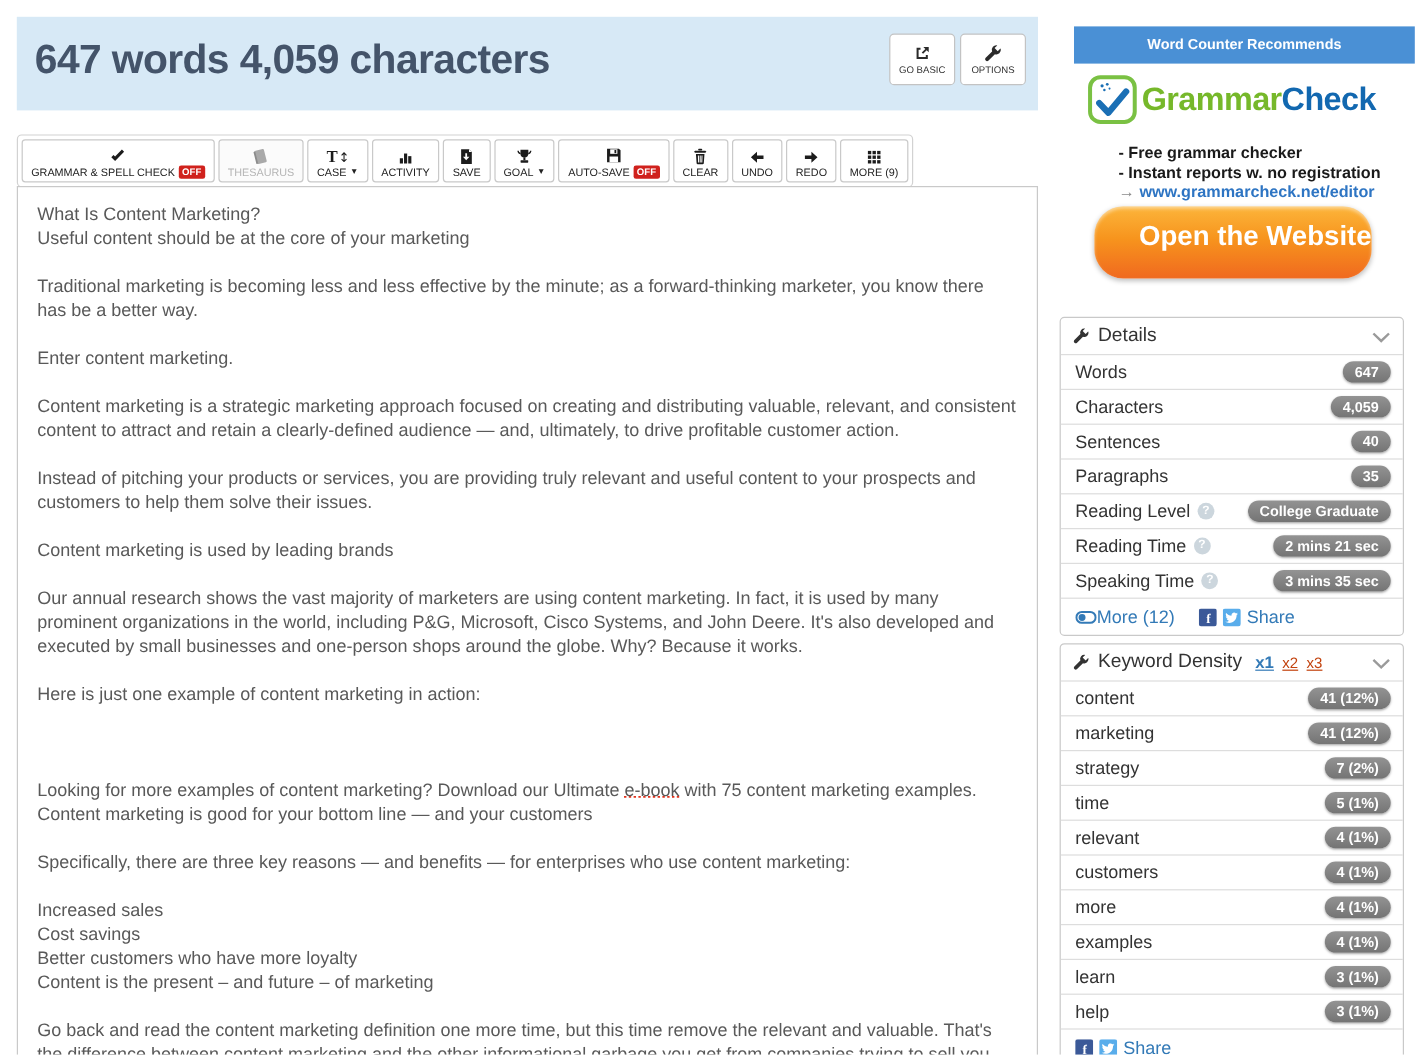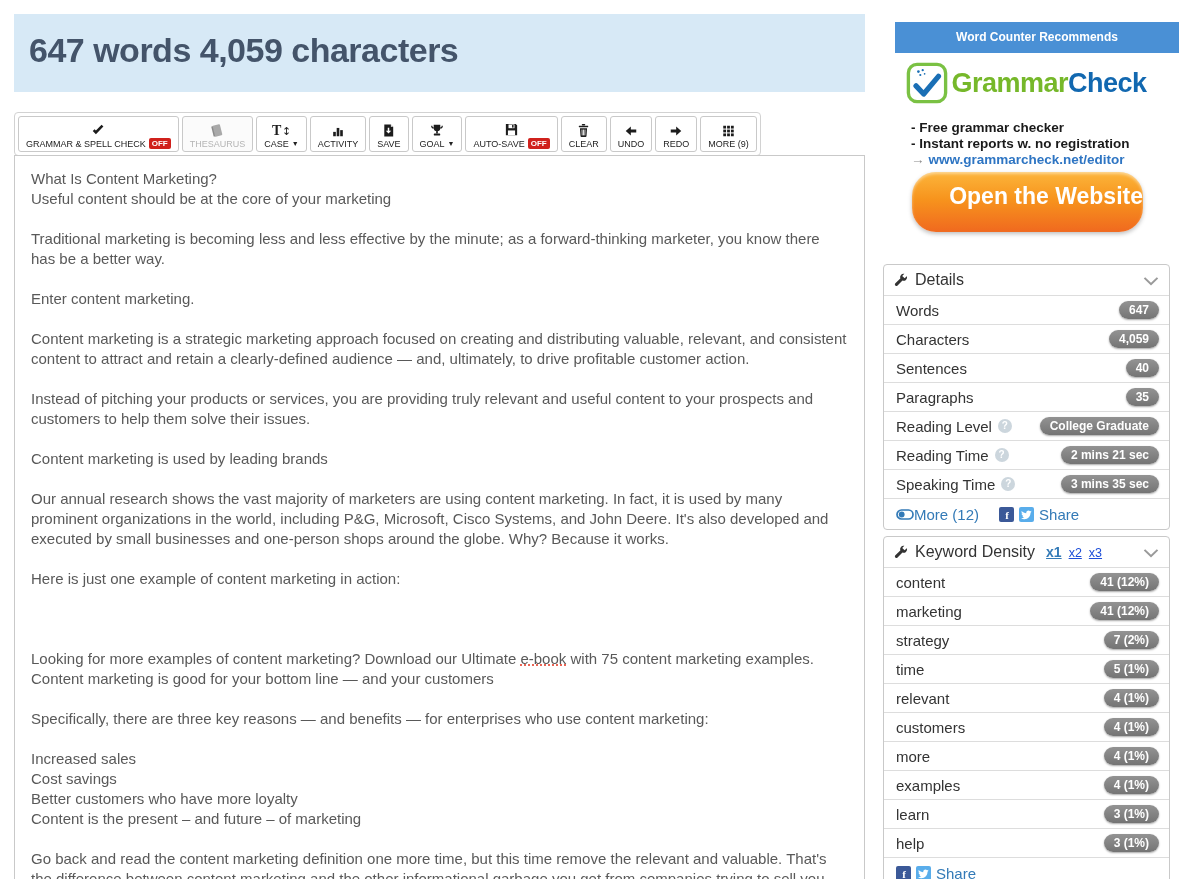--- a/index.html
+++ b/index.html
@@ -32,21 +32,21 @@
             border:1px solid #c9c9c9; padding:13px 16px; font-size:15px; color:#595959; line-height:20px; cursor:text; }
   .tline { min-height:20px; }
   .misspell { text-decoration:underline; text-decoration-style:dotted; text-decoration-color:#e0321c; }
 
   
   .banner { position:absolute; left:895px; top:22px; width:284px; height:31px; background:#4a90d5;
             color:#fff; font-weight:bold; font-size:12px; text-align:center; line-height:31px; }
   .brand { position:absolute; left:883px; top:62px; width:287px; display:flex; align-items:center; justify-content:center; gap:3px; }
   .brand-text { font-size:27px; font-weight:bold; letter-spacing:-0.5px; }
   .brand-first { color:#76b82a; } .brand-second { color:#1268b0; }
-  .bullets { position:absolute; left:911px; top:120px; font-size:13.5px; font-weight:bold; color:#1a1a1a; line-height:16px; }
+  .bullets { position:absolute; left:932px; top:120px; font-size:13.5px; font-weight:bold; color:#1a1a1a; line-height:16px; }
   .adlink-row { display:flex; align-items:center; gap:4px; }
   .adlink-arrow { color:#8a8a8a; font-weight:normal; }
   .adlink { color:#2e75c3; text-decoration:none; }
   .cta { position:absolute; left:912px; top:172px; width:231px; height:60px; border-radius:24px;
          background:linear-gradient(#fcb53b 0%, #f7941d 45%, #f0691f 100%);
          color:#fff; font-size:23px; font-weight:bold; text-align:right; line-height:48px; cursor:pointer;
          box-shadow:0 2px 4px rgba(0,0,0,0.25), inset 0 2px 3px rgba(255,255,255,0.45); }
 
   
   .panel { position:absolute; left:883px; width:287px; background:#fff; border:1px solid #c9c9c9; border-radius:4px; }
@@ -58,30 +58,49 @@
             font-size:12px; padding:2px 10px; border-radius:11px; white-space:nowrap;
             box-shadow:0 1px 2px rgba(0,0,0,0.35); }
   .help { width:14px; height:14px; border-radius:50%; background:#ccd6dd; color:#fff; font-size:10px;
           font-weight:bold; text-align:center; line-height:14px; margin-left:6px; cursor:pointer; }
   .pfoot { display:flex; align-items:center; height:31px; border-top:1px solid #ddd; padding:0 12px; gap:5px;
            color:#337ab7; font-size:15px; }
   .pfoot .link { color:#337ab7; cursor:pointer; display:flex; align-items:center; gap:0; }
   .share-gap { width:10px; }
   .klinks { display:flex; align-items:baseline; gap:7px; margin-left:4px; }
   .klinks .x1 { color:#337ab7; font-weight:bold; font-size:14px; text-decoration:underline; cursor:pointer; }
-  .klinks .xn { color:#1d4ed8; font-size:12.5px; text-decoration:underline; cursor:pointer; }
+  .klinks .xn { color:#c2410c; font-size:12.5px; text-decoration:underline; cursor:pointer; }
   svg { display:block; }
 </style>
 </head>
 <body>
 
 <div id="stage">
 
   <div class="header">
     <h1>647 words 4,059 characters</h1>
+    <div class="hbtns">
+      <div class="hbtn">
+        <span>
+          <svg width="15" height="15" viewBox="0 0 16 16">
+              <path fill="#2b2b2b" d="M6.5 3H3v10h10V9.5h-1.8v1.7H4.8V4.8h1.7V3z"></path>
+              <path fill="#2b2b2b" d="M9 2.2h4.8V7l-1.8-1.8-3.2 3.2-1.2-1.2 3.2-3.2L9 2.2z"></path>
+            </svg>
+        </span>
+        <span class="lbl">GO BASIC</span>
+      </div>
+      <div class="hbtn">
+        <span>
+          <svg width="15" height="15" viewBox="0 0 16 16">
+              <path fill="#2b2b2b" d="M14.9 4.1a4 4 0 0 1-5.2 4.6l-5.9 5.9a1.8 1.8 0 0 1-2.5-2.5l5.9-5.9A4 4 0 0 1 11.8.9L9.4 3.3l2.8 2.8 2.4-2.4c.1.1.2.3.3.4z"></path>
+            </svg>
+        </span>
+        <span class="lbl">OPTIONS</span>
+      </div>
+    </div>
   </div>
 
   <div class="toolbar">
     <div class="tbtn">
       <span class="ticon">
         <svg width="16" height="14" viewBox="0 0 16 16">
             <path fill="#1c1c1c" d="M2 9.2l3.6 3.6L14.2 4l-2.1-2.1-6.5 6.6-1.5-1.5L2 9.2z"></path>
           </svg>
       </span>
       <span class="tlabel">

